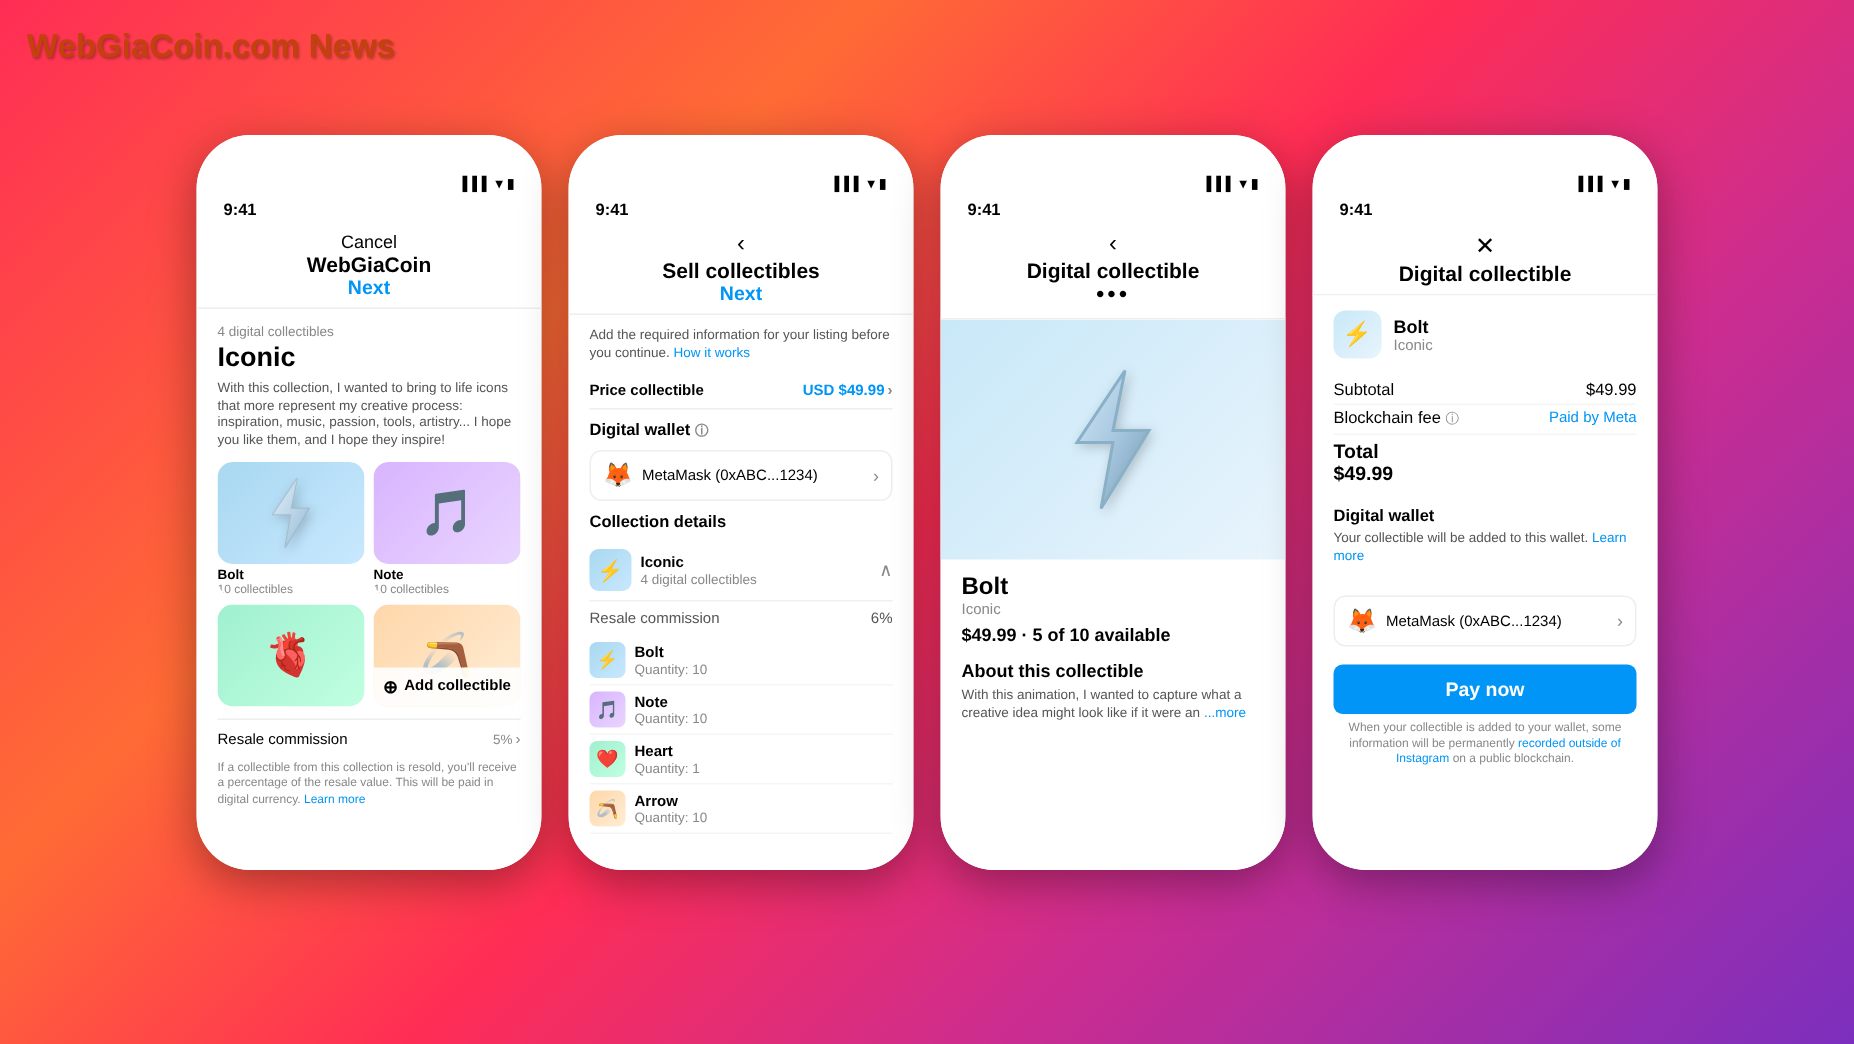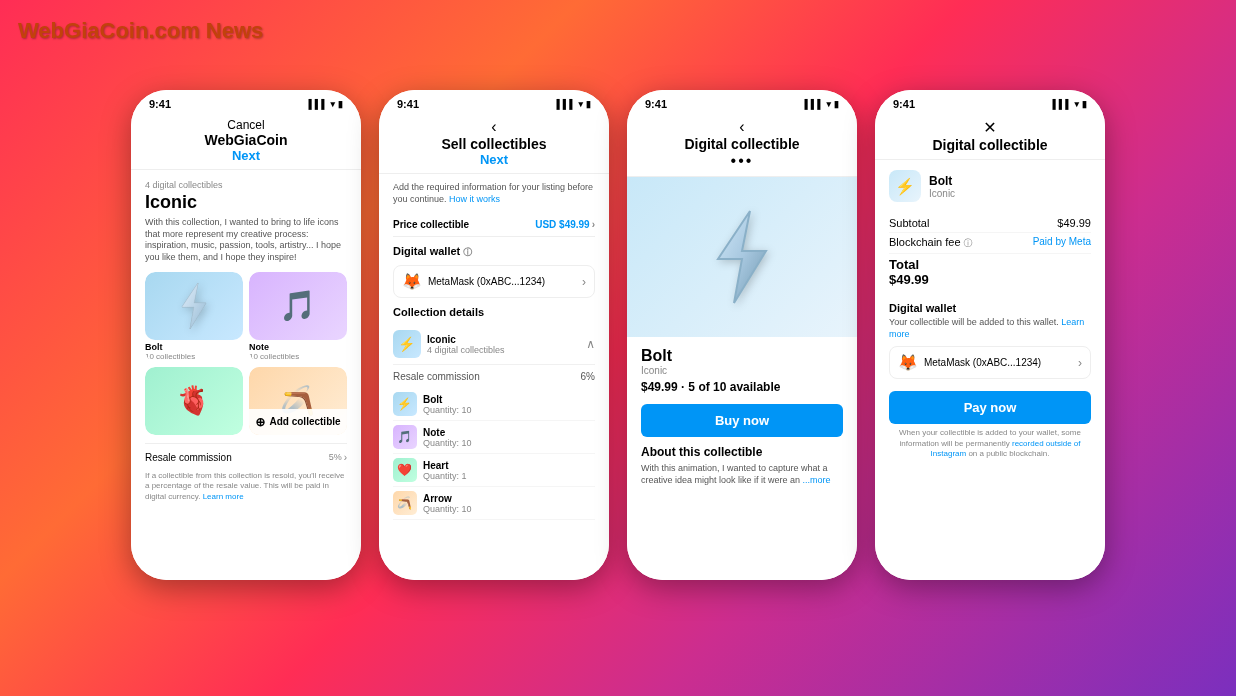--- a/index.html
+++ b/index.html
@@ -49,21 +49,21 @@
     .status-bar {
       display: flex;
       justify-content: space-between;
       align-items: center;
       padding: 8px 18px 4px;
       font-size: 10px;
       font-weight: 600;
       color: #000;
       background: #fff;
     }
-    .status-time { font-weight: 700; font-size: 11px; }
+    .status-time { font-weight: 700; font-size: 11px; margin-top: 36px; }
     .status-icons { display: flex; gap: 3px; align-items: center; font-size: 9px; }
 
     
     .nav-bar {
       display: flex;
       align-items: center;
       padding: 4px 14px 6px;
       border-bottom: 1px solid #eee;
       background: #fff;
       flex-direction: column;
@@ -257,21 +257,21 @@
     .p4-item-icon { width: 32px; height: 32px; border-radius: 8px; background: linear-gradient(135deg, #c8e8f8, #e8f4fc); display: flex; align-items: center; justify-content: center; font-size: 16px; }
     .p4-item-name { font-size: 12px; font-weight: 700; }
     .p4-item-sub { font-size: 10px; color: #888; }
 
     .price-table { width: 100%; margin-bottom: 12px; }
     .price-row-table { display: flex; justify-content: space-between; padding: 3px 0; font-size: 11px; border-bottom: 1px solid #f5f5f5; }
     .price-row-table.total { font-weight: 800; font-size: 13px; border-bottom: none; flex-direction: column; }
     .price-note { color: #0095f6; font-size: 10px; }
 
     .wallet-section-title { font-size: 11px; font-weight: 700; margin-bottom: 3px; }
-    .wallet-desc { font-size: 9px; color: #555; line-height: 1.3; margin-bottom: 6px; }
+    .wallet-desc { font-size: 9px; color: #555; line-height: 1.3; margin-bottom: 21px; }
     .wallet-desc a { color: #0095f6; }
 
     .wallet-box {
       display: flex;
       justify-content: space-between;
       align-items: center;
       border: 1px solid #eee;
       border-radius: 8px;
       padding: 6px 8px;
       margin-bottom: 12px;
@@ -489,21 +489,20 @@
               <stop offset="100%" stop-color="#7098b0"></stop>
             </linearGradient>
           </defs>
           <polygon points="48,4 16,52 40,52 32,96 64,44 40,44" fill="url(#boldGrad)" stroke="#8ab0c8" stroke-width="2"></polygon>
         </svg>
       </div>
       <div class="product-details">
         <div class="product-name">Bolt</div>
         <div class="product-collection">Iconic</div>
         <div class="product-price">$49.99 · 5 of 10 available</div>
-        <button class="buy-btn">Buy now</button>
         <div class="about-title">About this collectible</div>
         <div class="about-text">
           <span>With this animation, I wanted to capture what a creative idea might look like if it were an</span>
           <span class="about-more">...more</span>
         </div>
       </div>
     </div>
   </div>
 
   <div class="phone">

